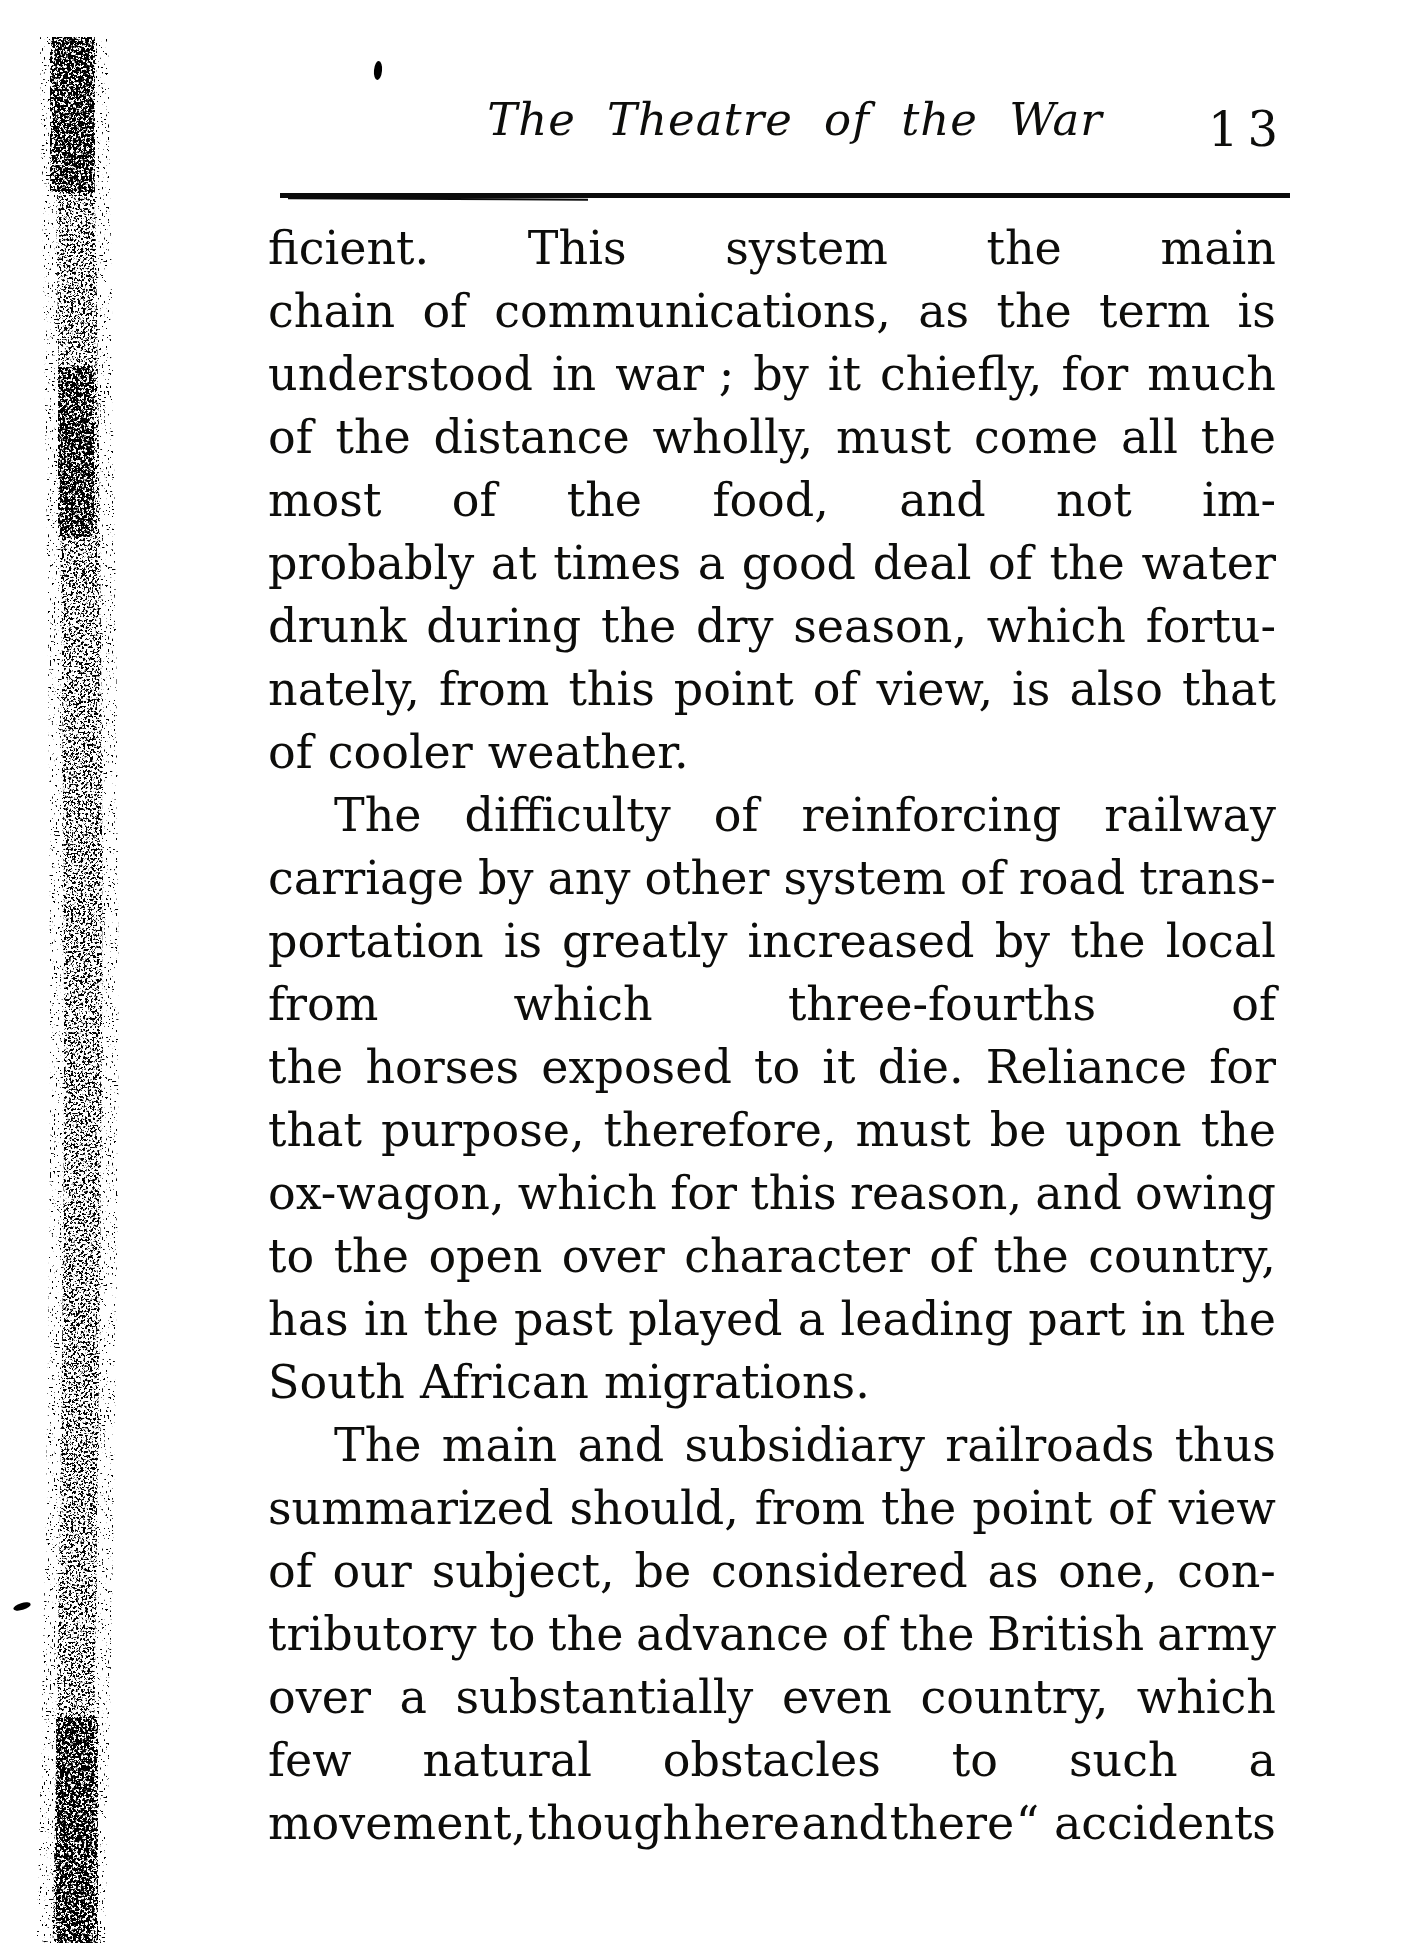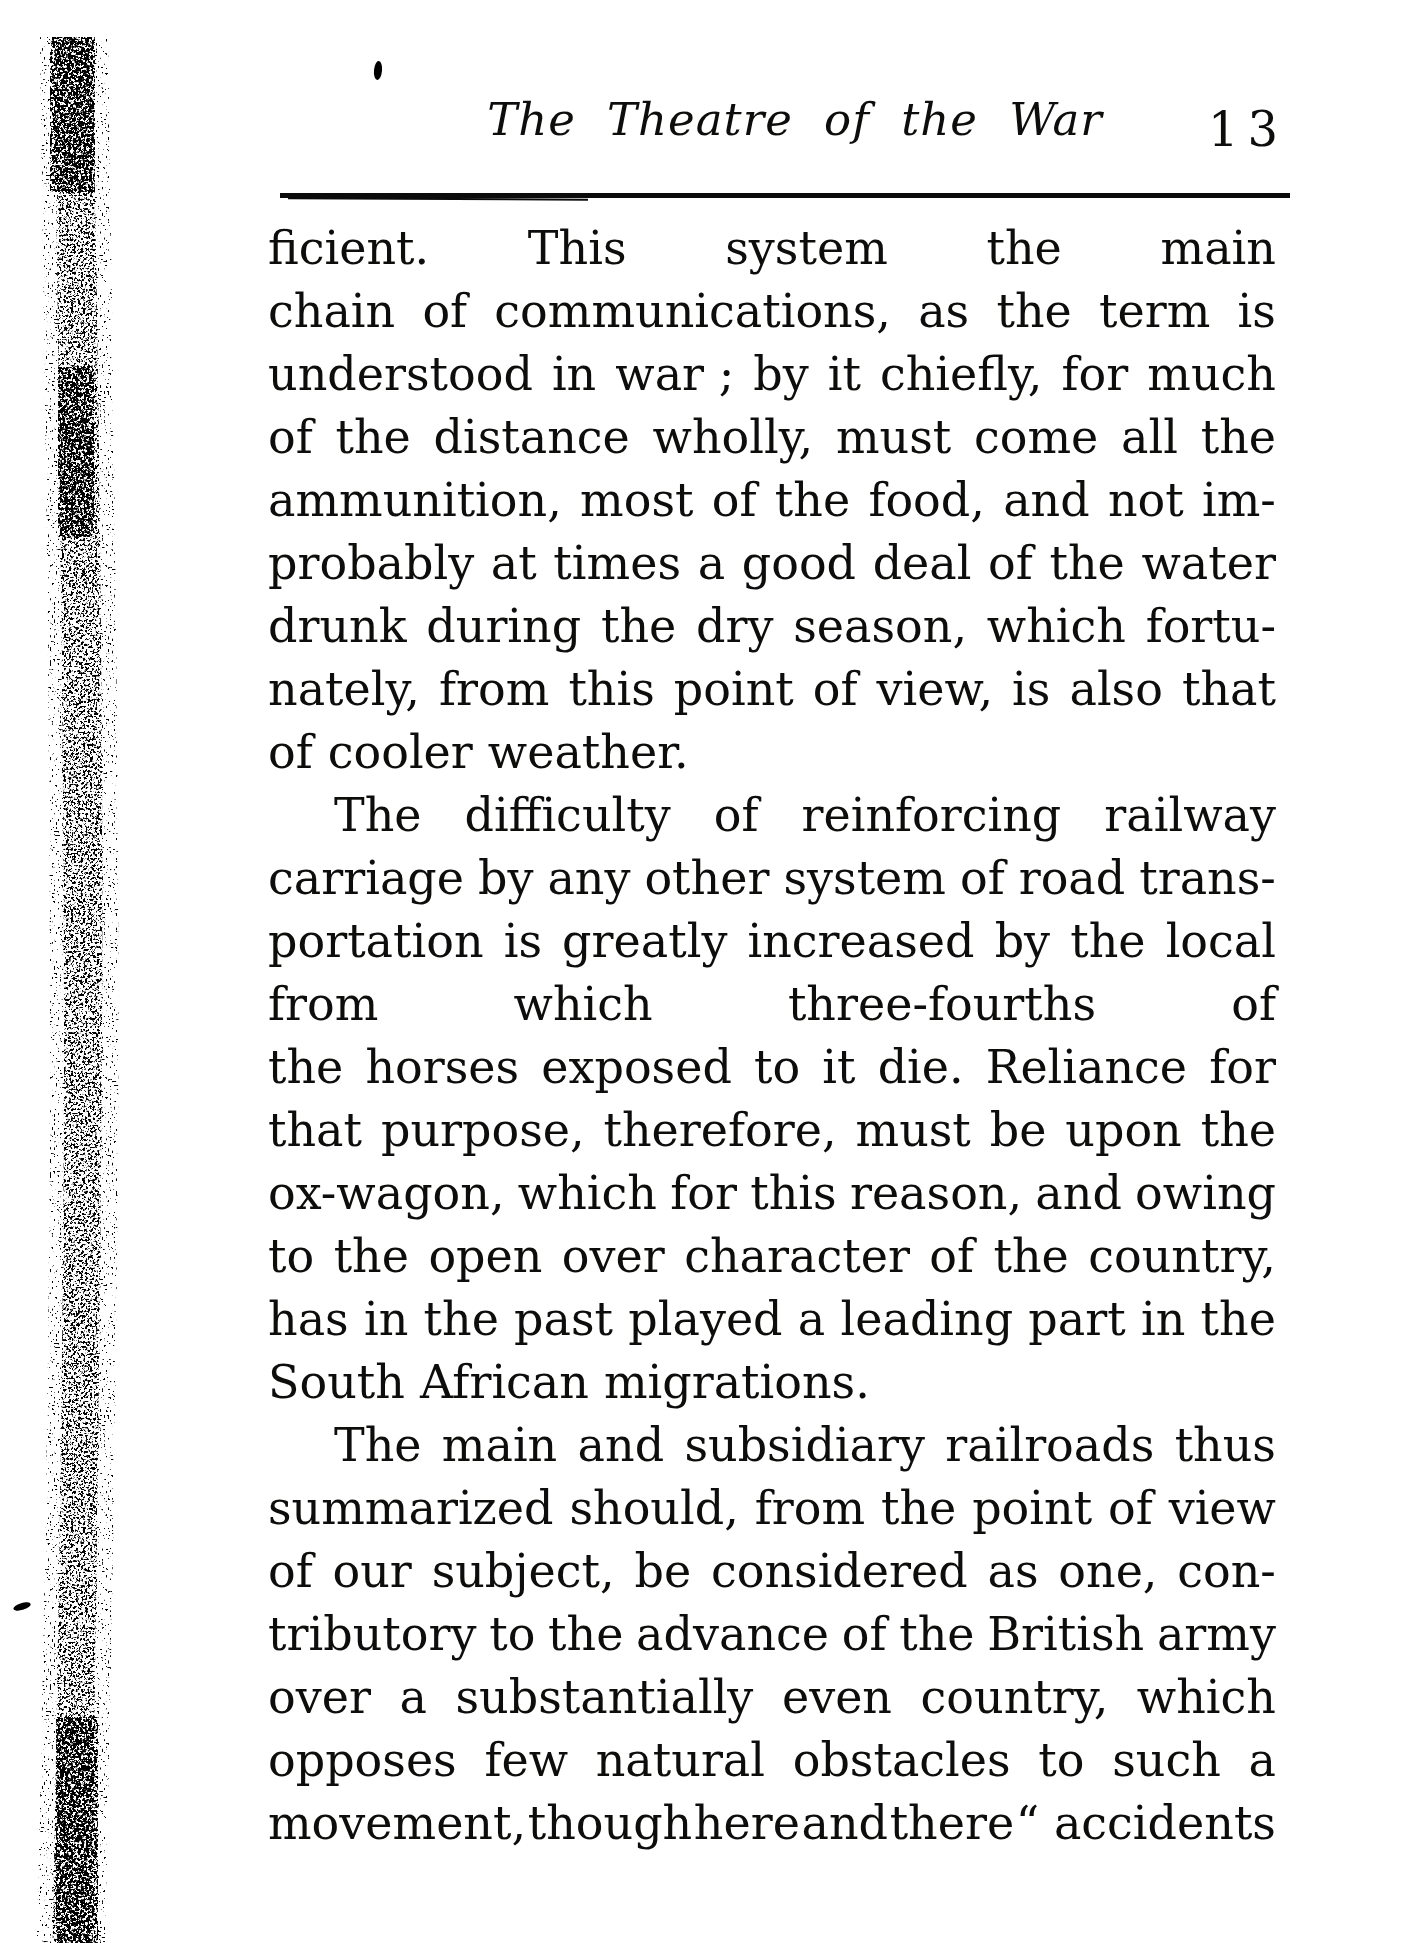--- a/index.html
+++ b/index.html
@@ -132,21 +132,20 @@
         <span>of</span>
         <span>the</span>
         <span>distance</span>
         <span>wholly,</span>
         <span>must</span>
         <span>come</span>
         <span>all</span>
         <span>the</span>
       </div>
       <div class="line">
-        <span>ammunition,</span>
         <span>most</span>
         <span>of</span>
         <span>the</span>
         <span>food,</span>
         <span>and</span>
         <span>not</span>
         <span>im-</span>
       </div>
       <div class="line">
         <span>probably</span>
@@ -310,21 +309,20 @@
       </div>
       <div class="line">
         <span>over</span>
         <span>a</span>
         <span>substantially</span>
         <span>even</span>
         <span>country,</span>
         <span>which</span>
       </div>
       <div class="line">
-        <span>opposes</span>
         <span>few</span>
         <span>natural</span>
         <span>obstacles</span>
         <span>to</span>
         <span>such</span>
         <span>a</span>
       </div>
       <div class="line">
         <span>movement,</span>
         <span>though</span>

